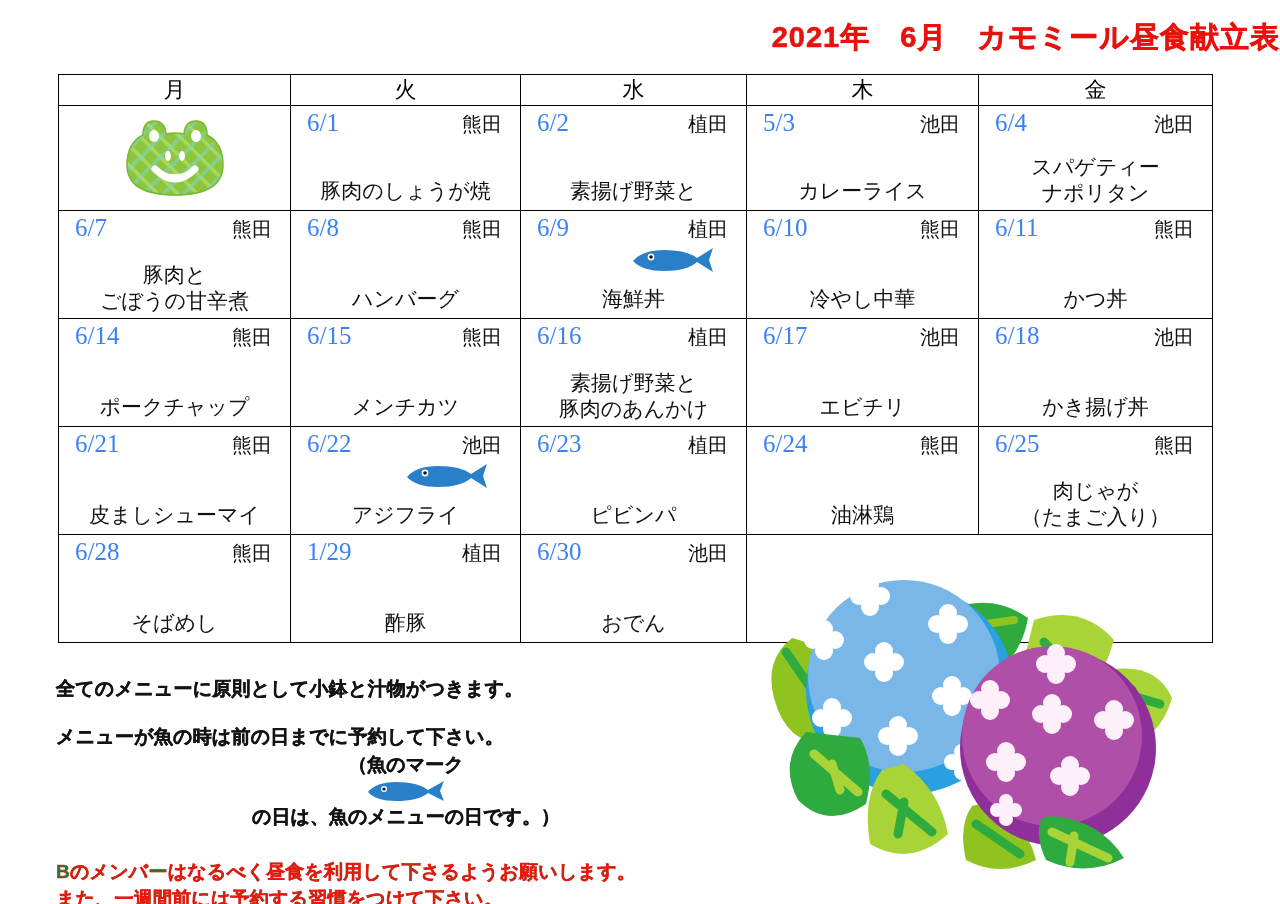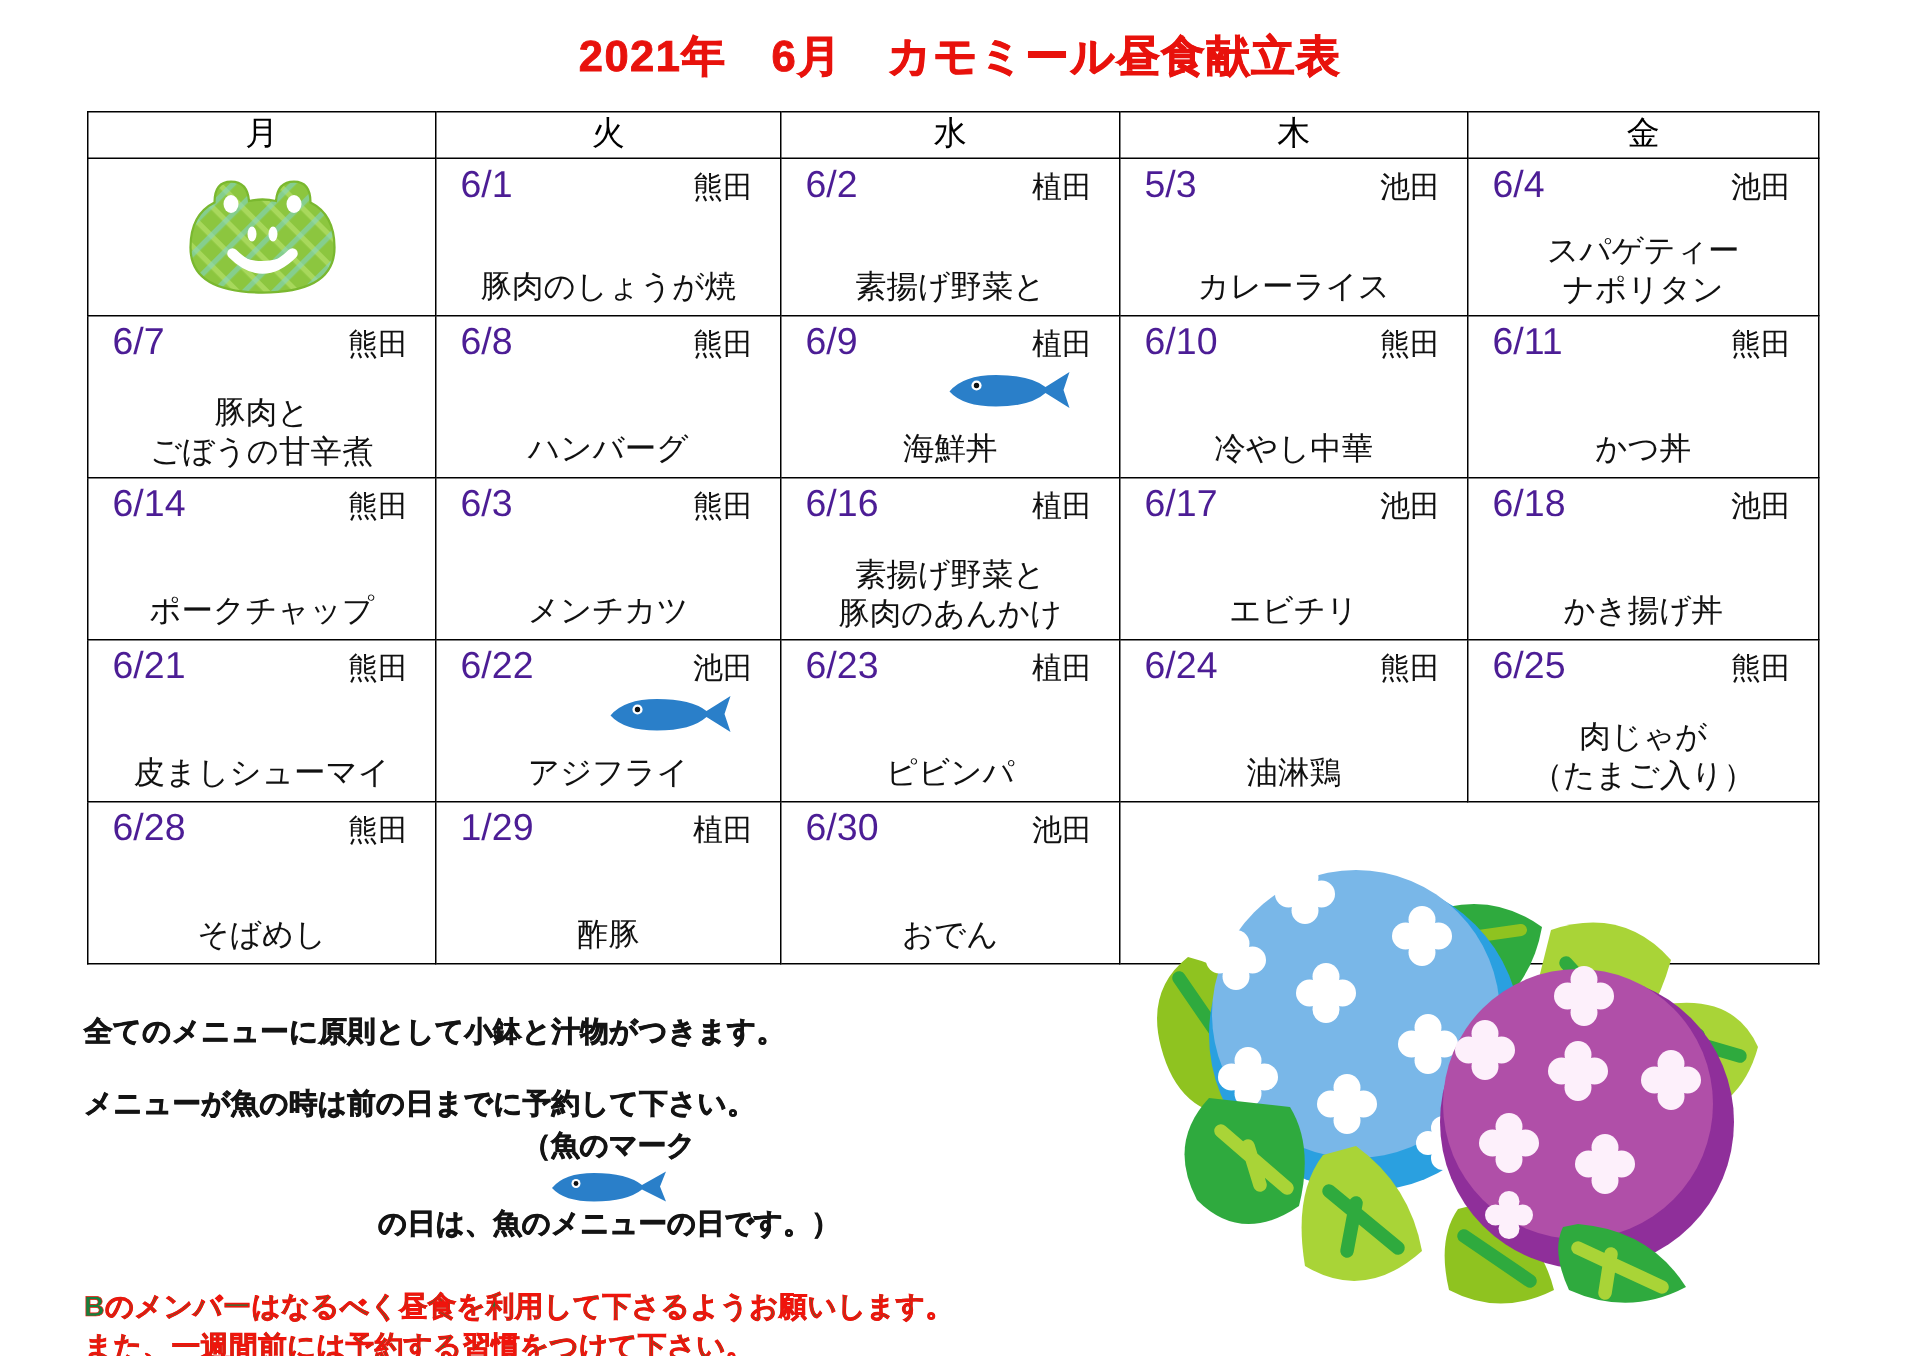--- a/index.html
+++ b/index.html
@@ -9,21 +9,21 @@
     background:#ffffff;
     font-family:"Liberation Sans","DejaVu Sans",sans-serif;
     overflow:hidden;
     position:relative;
   }
 
   
   .title{
     position:absolute;
     top:18px;left:0;width:1280px;
-    text-align:center;
+    text-align:right;
     color:#e8120c;
     font-size:29px;
     font-weight:bold;
     letter-spacing:1px;
     -webkit-text-stroke:0.6px #e8120c;
     white-space:pre;
   }
 
   
   .cal-wrap{
@@ -72,22 +72,22 @@
   .row-top{
     display:flex;
     justify-content:space-between;
     align-items:flex-start;
     padding:3px 14px 0 16px;
     box-sizing:border-box;
   }
   .date{
     font-size:25px;
     line-height:28px;
-    font-family:Liberation Sans, sans-serif;
-    color:#4c1d95;
+    font-family:Liberation Serif, serif;
+    color:#3b82f6;
     letter-spacing:0px;
   }
   .cook{
     font-size:20px;
     line-height:30px;
     font-family:"DejaVu Sans","Liberation Sans",sans-serif;
     color:#111;
     padding-right:4px;
   }
   .menu{
@@ -311,21 +311,21 @@
               <div class="row-top">
                 <span class="date">6/14</span>
                 <span class="cook">熊田</span>
               </div>
               <div class="menu">ポークチャップ</div>
             </div>
           </td>
           <td class="day tall">
             <div class="cell">
               <div class="row-top">
-                <span class="date">6/3</span>
+                <span class="date">6/15</span>
                 <span class="cook">熊田</span>
               </div>
               <div class="menu">メンチカツ</div>
             </div>
           </td>
           <td class="day tall">
             <div class="cell">
               <div class="row-top">
                 <span class="date">6/16</span>
                 <span class="cook">植田</span>

